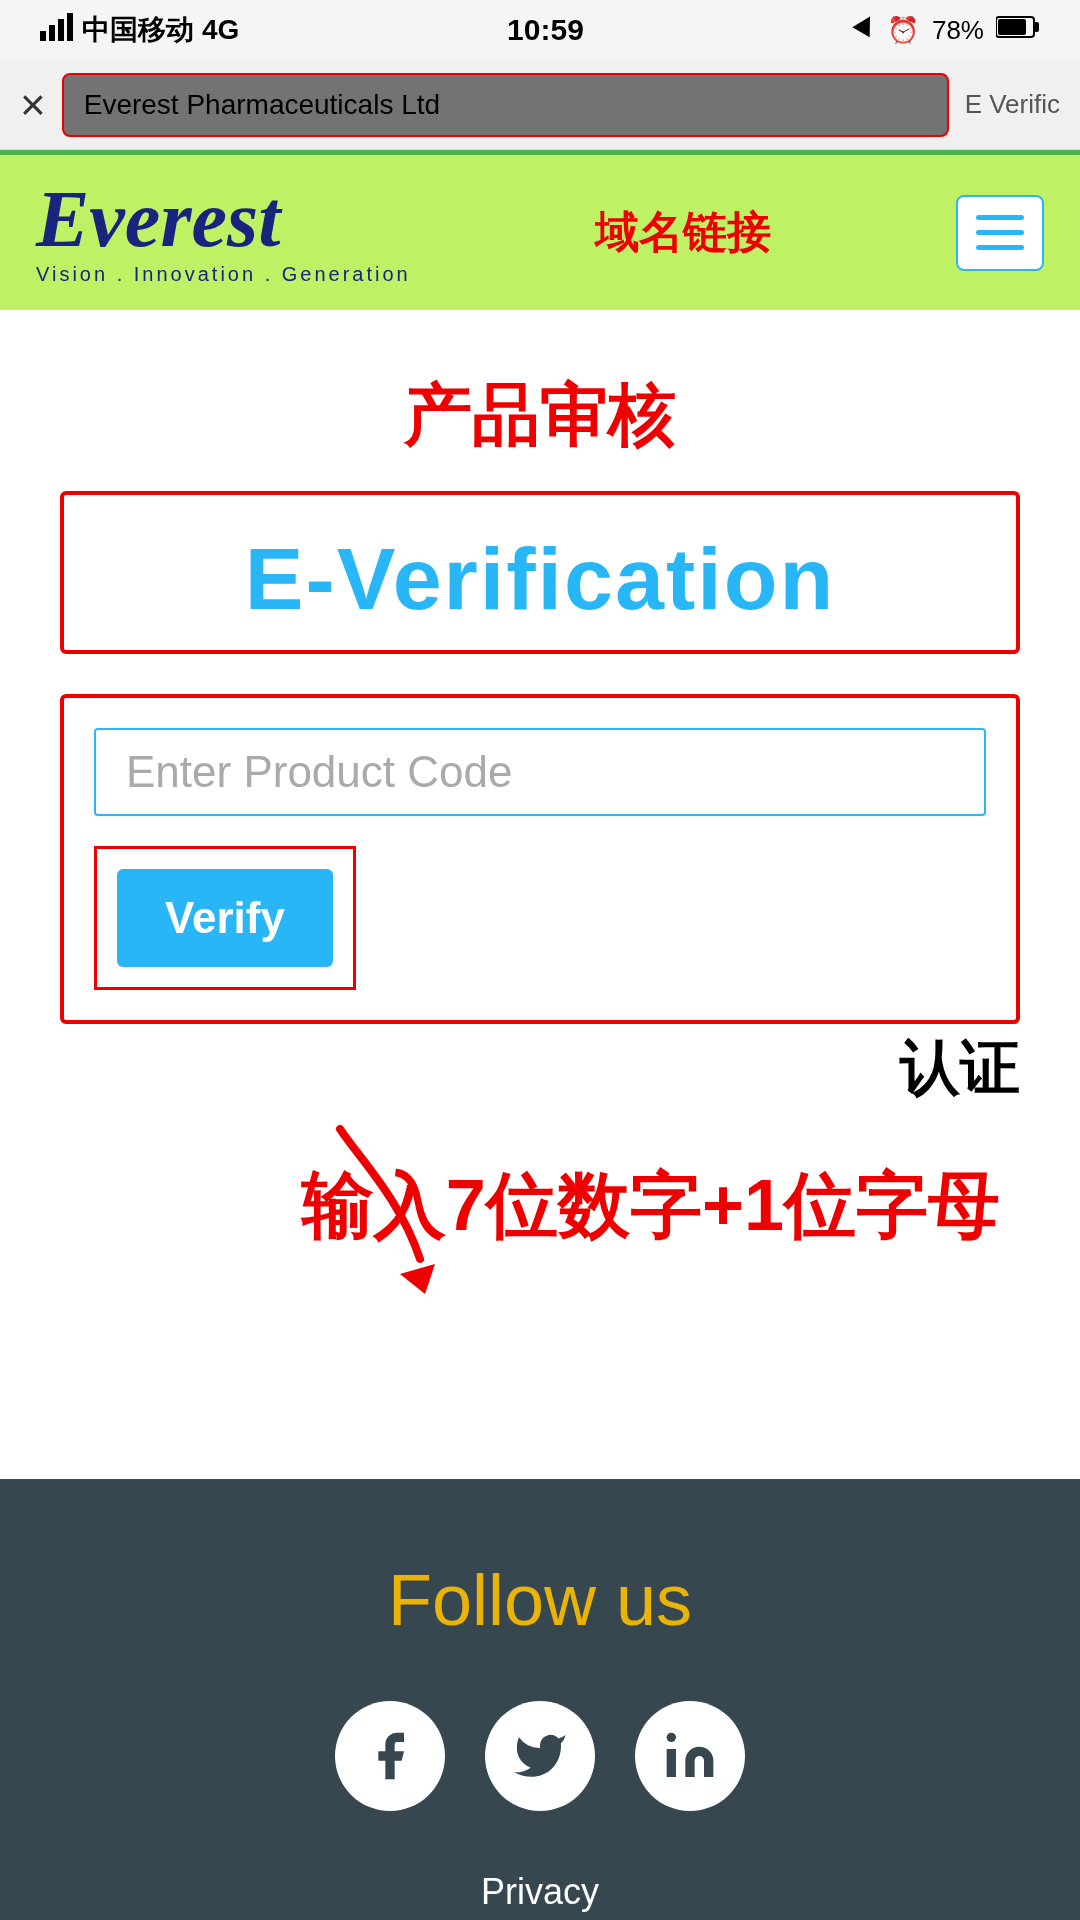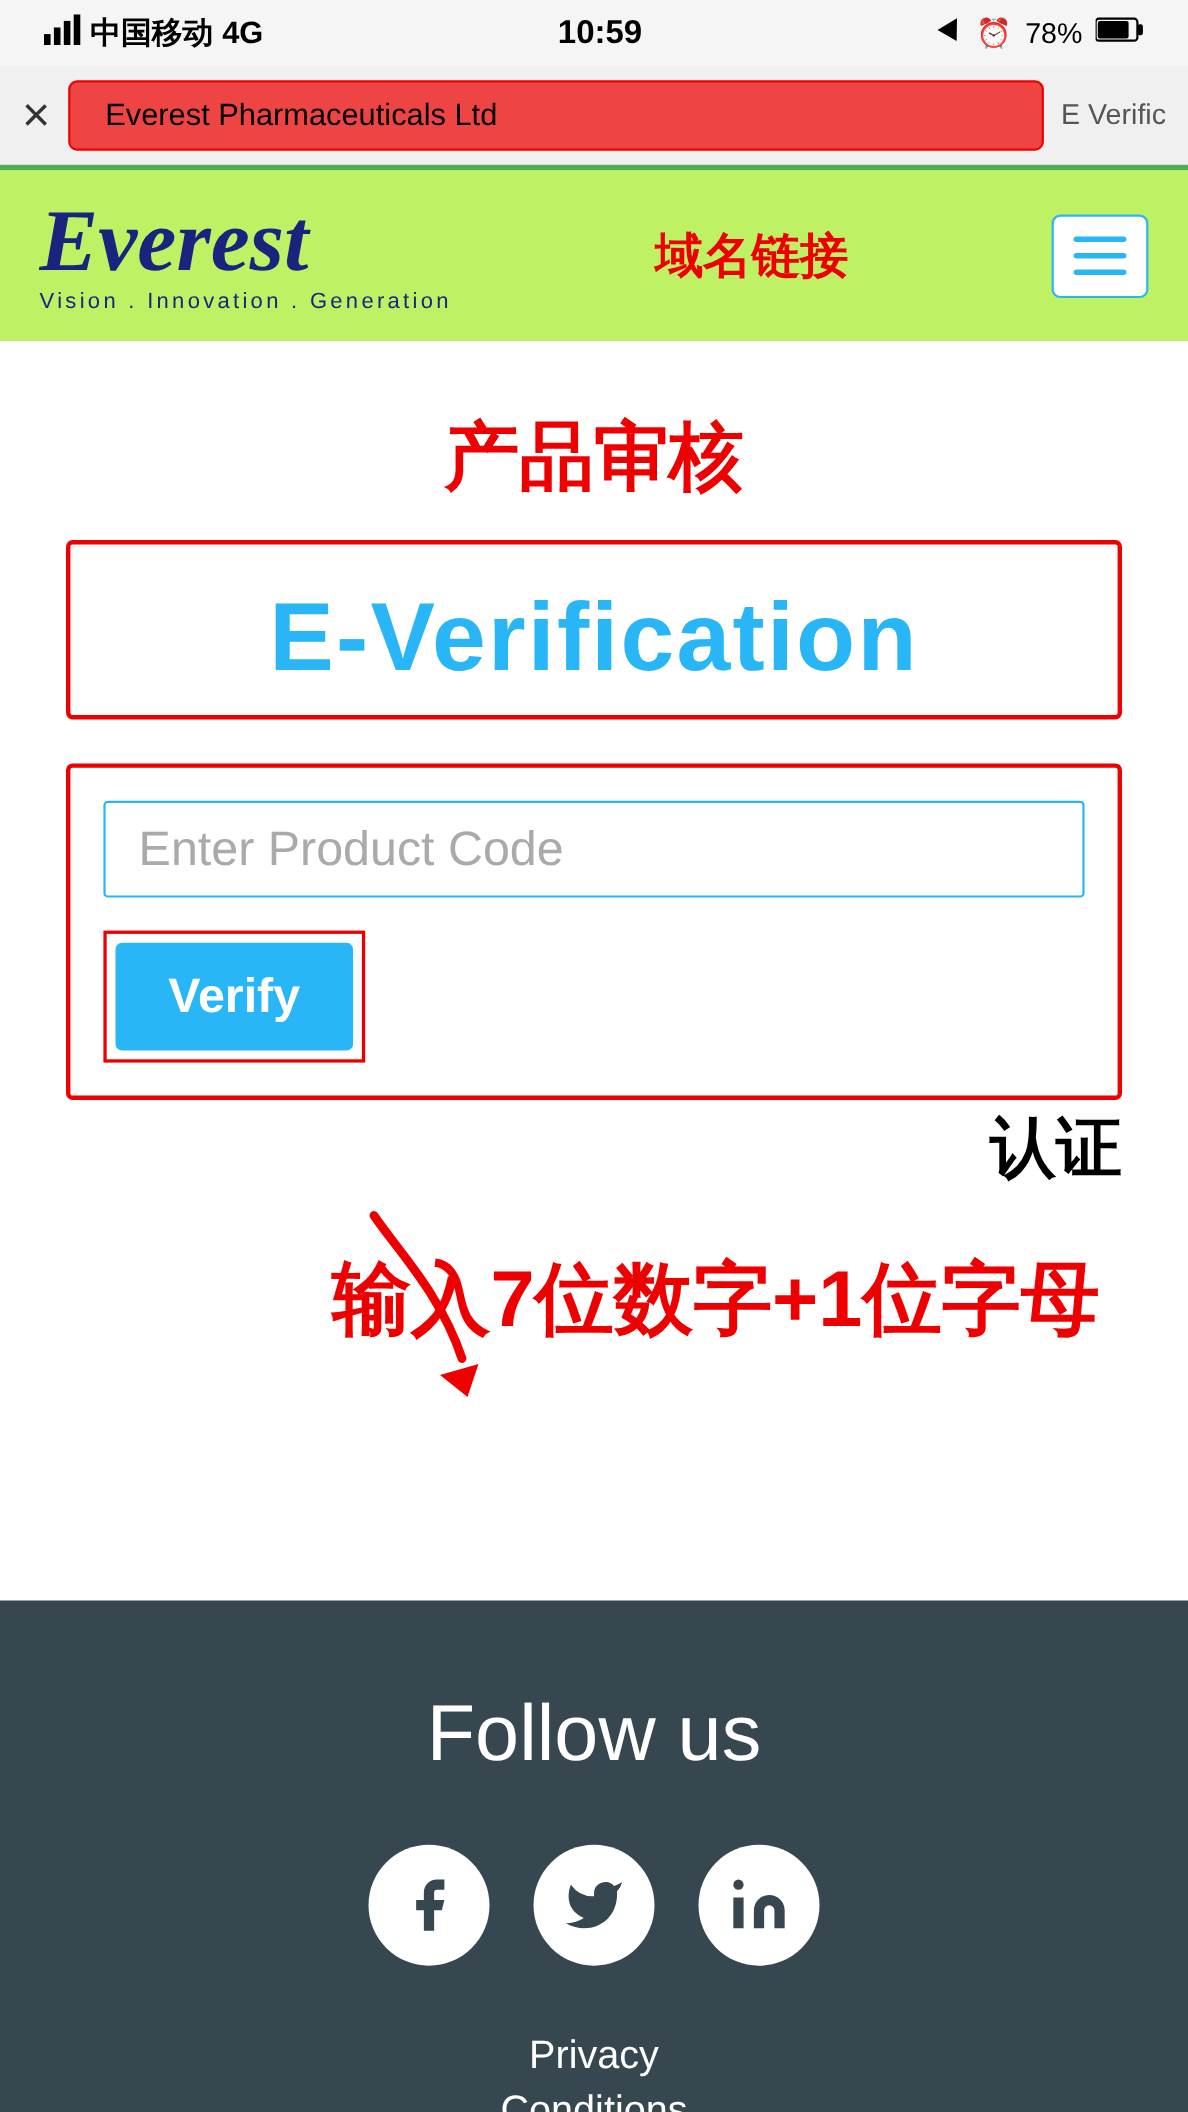--- a/index.html
+++ b/index.html
@@ -60,22 +60,22 @@
       font-size: 44px;
       color: #333;
       font-weight: 300;
       cursor: pointer;
       line-height: 1;
     }
     .browser-url-box {
       flex: 1;
       border: 2.5px solid #e00;
       border-radius: 8px;
-      background: #ef4444;
-      padding: 10px 32px;
+      background: #737373;
+      padding: 10px 20px;
       font-size: 28px;
       color: #000;
       font-weight: 500;
       height: 64px;
       display: flex;
       align-items: center;
     }
     .browser-tab-preview {
       font-size: 26px;
       color: #555;
@@ -208,21 +208,21 @@
       font-size: 44px;
       font-weight: 700;
       cursor: pointer;
       display: inline-block;
     }
 
     
     .verify-annotation-box {
       border: 3px solid #e00;
       display: inline-block;
-      padding: 8px;
+      padding: 20px;
       margin-top: 0;
     }
 
     
     .renzheng-annotation {
       font-size: 60px;
       color: #000000;
       font-weight: 600;
       margin-top: 4px;
       display: block;
@@ -261,21 +261,21 @@
     
     .site-footer {
       background: #37474f;
       padding: 80px 40px 60px;
       display: flex;
       flex-direction: column;
       align-items: center;
     }
     .follow-us-title {
       font-size: 72px;
-      color: #ffffff;
+      color: #eab308;
       font-weight: 400;
       margin-bottom: 60px;
     }
     .social-icons {
       display: flex;
       gap: 40px;
       margin-bottom: 60px;
     }
     .social-circle {
       width: 110px;

